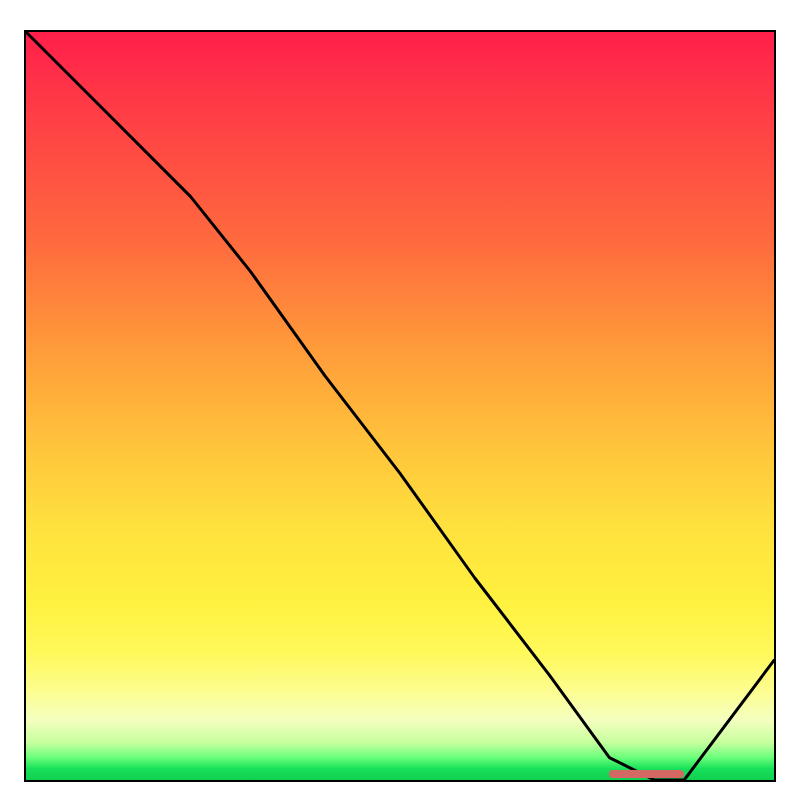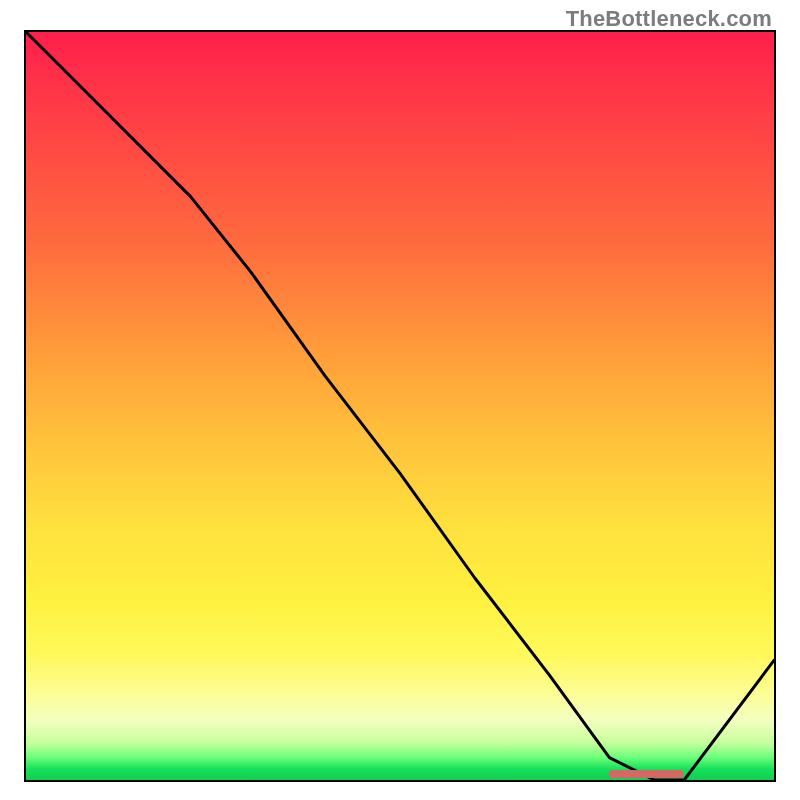--- a/index.html
+++ b/index.html
@@ -67,21 +67,20 @@
     position: absolute;
     height: 8px;
     border-radius: 4px;
     background: #d46864;
   }
 </style>
 </head>
 <body>
 
 <div class="wrap">
-  <div class="attribution">TheBottleneck.com</div>
 
   <div class="plot">
     <div class="gradient"></div>
 
     <svg class="lines" viewBox="0 0 748 748" preserveAspectRatio="none">
       <polyline id="curve-polyline" fill="none" stroke="#000000" stroke-width="3" stroke-linejoin="round" stroke-linecap="round" points="0.0,0.0 74.8,74.8 164.6,164.6 224.4,239.4 299.2,344.1 374.0,441.3 448.8,546.0 523.6,643.3 583.4,725.6 628.3,748.0 658.2,748.0 748.0,628.3"></polyline>
     </svg>
 
     <div id="marker-bar" class="bar" style="left: 583.44px; width: 74.8px; top: 738.016px; background: rgb(212, 104, 100);"></div>
   </div>

